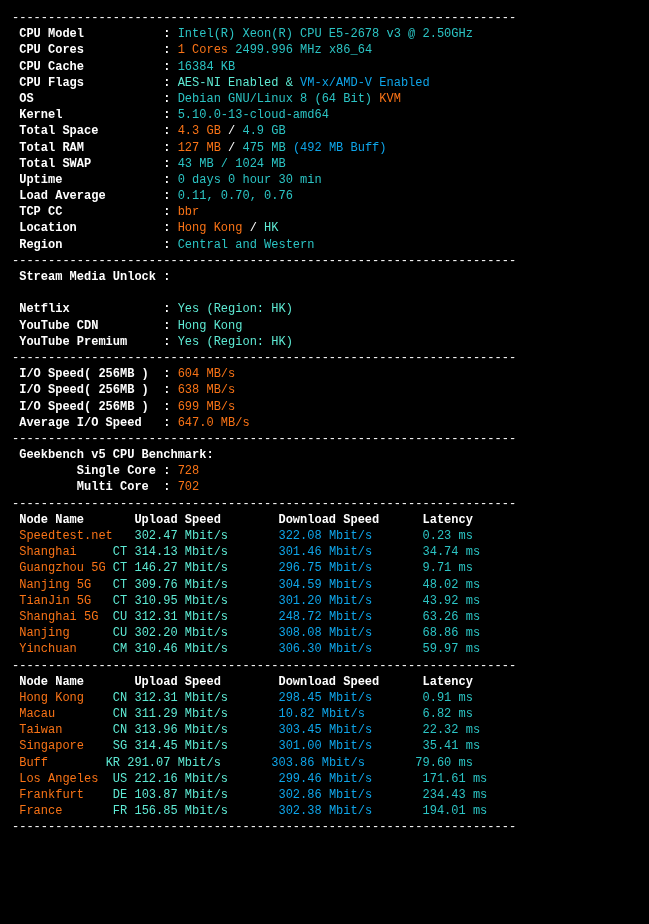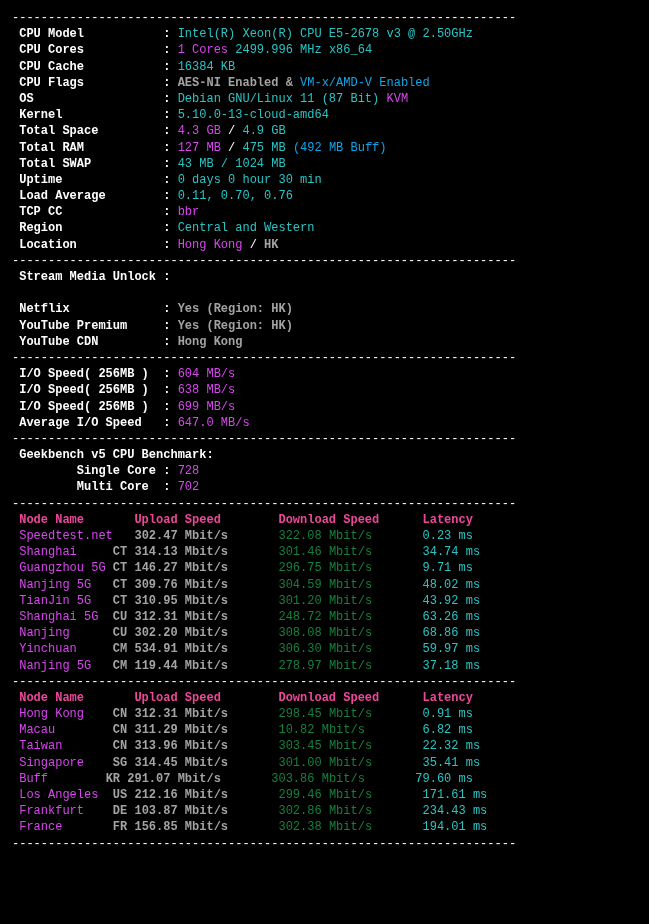--- a/index.html
+++ b/index.html
@@ -14,72 +14,71 @@
   }
   .row { white-space: pre; }
   .hr {
     color: #fff;
     overflow: hidden;
     white-space: nowrap;
   }
   .lbl { color: #fff; font-weight: bold; }
   .sep { color: #fff; font-weight: bold; }
   .cyan { color: #2bc4c4; }
-  .green { color: #a3a3a3; font-weight: bold; }
-  .yellow { color: #d946ef; }
-  .red { color: #15803d; }
+  .green { color: #5eead4; }
+  .yellow { color: #f97316; }
+  .red { color: #0ea5e9; }
   .magenta { color: #0ea5e9; }
   .white { color: #fff; }
-  .th { font-weight: bold; color: #ec4899; font-family: Liberation Mono, monospace; }
+  .th { font-weight: bold; color: #ffffff; font-family: Liberation Mono, monospace; }
 </style>
 </head>
 <body>
 
 <div id="out">
     <div class="hr">----------------------------------------------------------------------</div>
     <div class="row"><span class="lbl"> </span><span class="lbl">CPU Model           </span><span class="sep">: </span><span class="cyan">Intel(R) Xeon(R) CPU E5-2678 v3 @ 2.50GHz</span></div>
     <div class="row"><span class="lbl"> </span><span class="lbl">CPU Cores           </span><span class="sep">: </span><span class="yellow">1 Cores</span><span class="cyan"> 2499.996 MHz x86_64</span></div>
     <div class="row"><span class="lbl"> </span><span class="lbl">CPU Cache           </span><span class="sep">: </span><span class="cyan">16384 KB</span></div>
     <div class="row"><span class="lbl"> </span><span class="lbl">CPU Flags           </span><span class="sep">: </span><span class="green">AES-NI Enabled &amp; </span><span class="magenta">VM-x/AMD-V Enabled</span></div>
-    <div class="row"><span class="lbl"> </span><span class="lbl">OS                  </span><span class="sep">: </span><span class="cyan">Debian GNU/Linux 11 (87 Bit)</span><span class="yellow"> KVM</span></div>
+    <div class="row"><span class="lbl"> </span><span class="lbl">OS                  </span><span class="sep">: </span><span class="cyan">Debian GNU/Linux 8 (64 Bit)</span><span class="yellow"> KVM</span></div>
     <div class="row"><span class="lbl"> </span><span class="lbl">Kernel              </span><span class="sep">: </span><span class="cyan">5.10.0-13-cloud-amd64</span></div>
     <div class="row"><span class="lbl"> </span><span class="lbl">Total Space         </span><span class="sep">: </span><span class="yellow">4.3 GB</span><span class="white"> / </span><span class="cyan">4.9 GB</span></div>
     <div class="row"><span class="lbl"> </span><span class="lbl">Total RAM           </span><span class="sep">: </span><span class="yellow">127 MB</span><span class="white"> / </span><span class="cyan">475 MB</span><span class="magenta"> (492 MB Buff)</span></div>
     <div class="row"><span class="lbl"> </span><span class="lbl">Total SWAP          </span><span class="sep">: </span><span class="cyan">43 MB / 1024 MB</span></div>
     <div class="row"><span class="lbl"> </span><span class="lbl">Uptime              </span><span class="sep">: </span><span class="cyan">0 days 0 hour 30 min</span></div>
     <div class="row"><span class="lbl"> </span><span class="lbl">Load Average        </span><span class="sep">: </span><span class="cyan">0.11, 0.70, 0.76</span></div>
     <div class="row"><span class="lbl"> </span><span class="lbl">TCP CC              </span><span class="sep">: </span><span class="yellow">bbr</span></div>
+    <div class="row"><span class="lbl"> </span><span class="lbl">Location            </span><span class="sep">: </span><span class="yellow">Hong Kong</span><span class="white"> / </span><span class="green">HK</span></div>
     <div class="row"><span class="lbl"> </span><span class="lbl">Region              </span><span class="sep">: </span><span class="cyan">Central and Western</span></div>
-    <div class="row"><span class="lbl"> </span><span class="lbl">Location            </span><span class="sep">: </span><span class="yellow">Hong Kong</span><span class="white"> / </span><span class="green">HK</span></div>
     <div class="hr">----------------------------------------------------------------------</div>
     <div class="row"><span class="lbl"> </span><span class="lbl">Stream Media Unlock </span><span class="sep">:</span></div>
     <div class="row"><span class="white"> </span></div>
     <div class="row"><span class="lbl"> </span><span class="lbl">Netflix             </span><span class="sep">: </span><span class="green">Yes (Region: HK)</span></div>
+    <div class="row"><span class="lbl"> </span><span class="lbl">YouTube CDN         </span><span class="sep">: </span><span class="green">Hong Kong</span></div>
     <div class="row"><span class="lbl"> </span><span class="lbl">YouTube Premium     </span><span class="sep">: </span><span class="green">Yes (Region: HK)</span></div>
-    <div class="row"><span class="lbl"> </span><span class="lbl">YouTube CDN         </span><span class="sep">: </span><span class="green">Hong Kong</span></div>
     <div class="hr">----------------------------------------------------------------------</div>
     <div class="row"><span class="lbl"> </span><span class="lbl">I/O Speed( 256MB )  </span><span class="sep">: </span><span class="yellow">604 MB/s</span></div>
     <div class="row"><span class="lbl"> </span><span class="lbl">I/O Speed( 256MB )  </span><span class="sep">: </span><span class="yellow">638 MB/s</span></div>
     <div class="row"><span class="lbl"> </span><span class="lbl">I/O Speed( 256MB )  </span><span class="sep">: </span><span class="yellow">699 MB/s</span></div>
     <div class="row"><span class="lbl"> </span><span class="lbl">Average I/O Speed   </span><span class="sep">: </span><span class="yellow">647.0 MB/s</span></div>
     <div class="hr">----------------------------------------------------------------------</div>
     <div class="row"><span class="lbl"> </span><span class="lbl">Geekbench v5 CPU Benchmark:</span></div>
     <div class="row"><span class="lbl">         Single Core </span><span class="sep">: </span><span class="yellow">728</span></div>
     <div class="row"><span class="lbl">         Multi Core  </span><span class="sep">: </span><span class="yellow">702</span></div>
     <div class="hr">----------------------------------------------------------------------</div>
     <div class="row"><span class="th"> </span><span class="th">Node Name       </span><span class="th">Upload Speed        </span><span class="th">Download Speed      </span><span class="th">Latency</span></div>
     <div class="row"><span class="yellow"> </span><span class="yellow">Speedtest.net</span><span class="green">   </span><span class="green">302.47 Mbit/s       </span><span class="red">322.08 Mbit/s       </span><span class="cyan">0.23 ms</span></div>
     <div class="row"><span class="yellow"> </span><span class="yellow">Shanghai     </span><span class="green">CT </span><span class="green">314.13 Mbit/s       </span><span class="red">301.46 Mbit/s       </span><span class="cyan">34.74 ms</span></div>
     <div class="row"><span class="yellow"> </span><span class="yellow">Guangzhou 5G </span><span class="green">CT </span><span class="green">146.27 Mbit/s       </span><span class="red">296.75 Mbit/s       </span><span class="cyan">9.71 ms</span></div>
     <div class="row"><span class="yellow"> </span><span class="yellow">Nanjing 5G   </span><span class="green">CT </span><span class="green">309.76 Mbit/s       </span><span class="red">304.59 Mbit/s       </span><span class="cyan">48.02 ms</span></div>
     <div class="row"><span class="yellow"> </span><span class="yellow">TianJin 5G   </span><span class="green">CT </span><span class="green">310.95 Mbit/s       </span><span class="red">301.20 Mbit/s       </span><span class="cyan">43.92 ms</span></div>
     <div class="row"><span class="yellow"> </span><span class="yellow">Shanghai 5G  </span><span class="green">CU </span><span class="green">312.31 Mbit/s       </span><span class="red">248.72 Mbit/s       </span><span class="cyan">63.26 ms</span></div>
     <div class="row"><span class="yellow"> </span><span class="yellow">Nanjing      </span><span class="green">CU </span><span class="green">302.20 Mbit/s       </span><span class="red">308.08 Mbit/s       </span><span class="cyan">68.86 ms</span></div>
-    <div class="row"><span class="yellow"> </span><span class="yellow">Yinchuan     </span><span class="green">CM </span><span class="green">534.91 Mbit/s       </span><span class="red">306.30 Mbit/s       </span><span class="cyan">59.97 ms</span></div>
-    <div class="row"><span class="yellow"> </span><span class="yellow">Nanjing 5G   </span><span class="green">CM </span><span class="green">119.44 Mbit/s       </span><span class="red">278.97 Mbit/s       </span><span class="cyan">37.18 ms</span></div>
+    <div class="row"><span class="yellow"> </span><span class="yellow">Yinchuan     </span><span class="green">CM </span><span class="green">310.46 Mbit/s       </span><span class="red">306.30 Mbit/s       </span><span class="cyan">59.97 ms</span></div>
     <div class="hr">----------------------------------------------------------------------</div>
     <div class="row"><span class="th"> </span><span class="th">Node Name       </span><span class="th">Upload Speed        </span><span class="th">Download Speed      </span><span class="th">Latency</span></div>
     <div class="row"><span class="yellow"> </span><span class="yellow">Hong Kong    </span><span class="green">CN </span><span class="green">312.31 Mbit/s       </span><span class="red">298.45 Mbit/s       </span><span class="cyan">0.91 ms</span></div>
     <div class="row"><span class="yellow"> </span><span class="yellow">Macau        </span><span class="green">CN </span><span class="green">311.29 Mbit/s       </span><span class="red">10.82 Mbit/s        </span><span class="cyan">6.82 ms</span></div>
     <div class="row"><span class="yellow"> </span><span class="yellow">Taiwan       </span><span class="green">CN </span><span class="green">313.96 Mbit/s       </span><span class="red">303.45 Mbit/s       </span><span class="cyan">22.32 ms</span></div>
     <div class="row"><span class="yellow"> </span><span class="yellow">Singapore    </span><span class="green">SG </span><span class="green">314.45 Mbit/s       </span><span class="red">301.00 Mbit/s       </span><span class="cyan">35.41 ms</span></div>
     <div class="row"><span class="yellow"> </span><span class="yellow">Buff        </span><span class="green">KR </span><span class="green">291.07 Mbit/s       </span><span class="red">303.86 Mbit/s       </span><span class="cyan">79.60 ms</span></div>
     <div class="row"><span class="yellow"> </span><span class="yellow">Los Angeles  </span><span class="green">US </span><span class="green">212.16 Mbit/s       </span><span class="red">299.46 Mbit/s       </span><span class="cyan">171.61 ms</span></div>
     <div class="row"><span class="yellow"> </span><span class="yellow">Frankfurt    </span><span class="green">DE </span><span class="green">103.87 Mbit/s       </span><span class="red">302.86 Mbit/s       </span><span class="cyan">234.43 ms</span></div>
     <div class="row"><span class="yellow"> </span><span class="yellow">France       </span><span class="green">FR </span><span class="green">156.85 Mbit/s       </span><span class="red">302.38 Mbit/s       </span><span class="cyan">194.01 ms</span></div>

